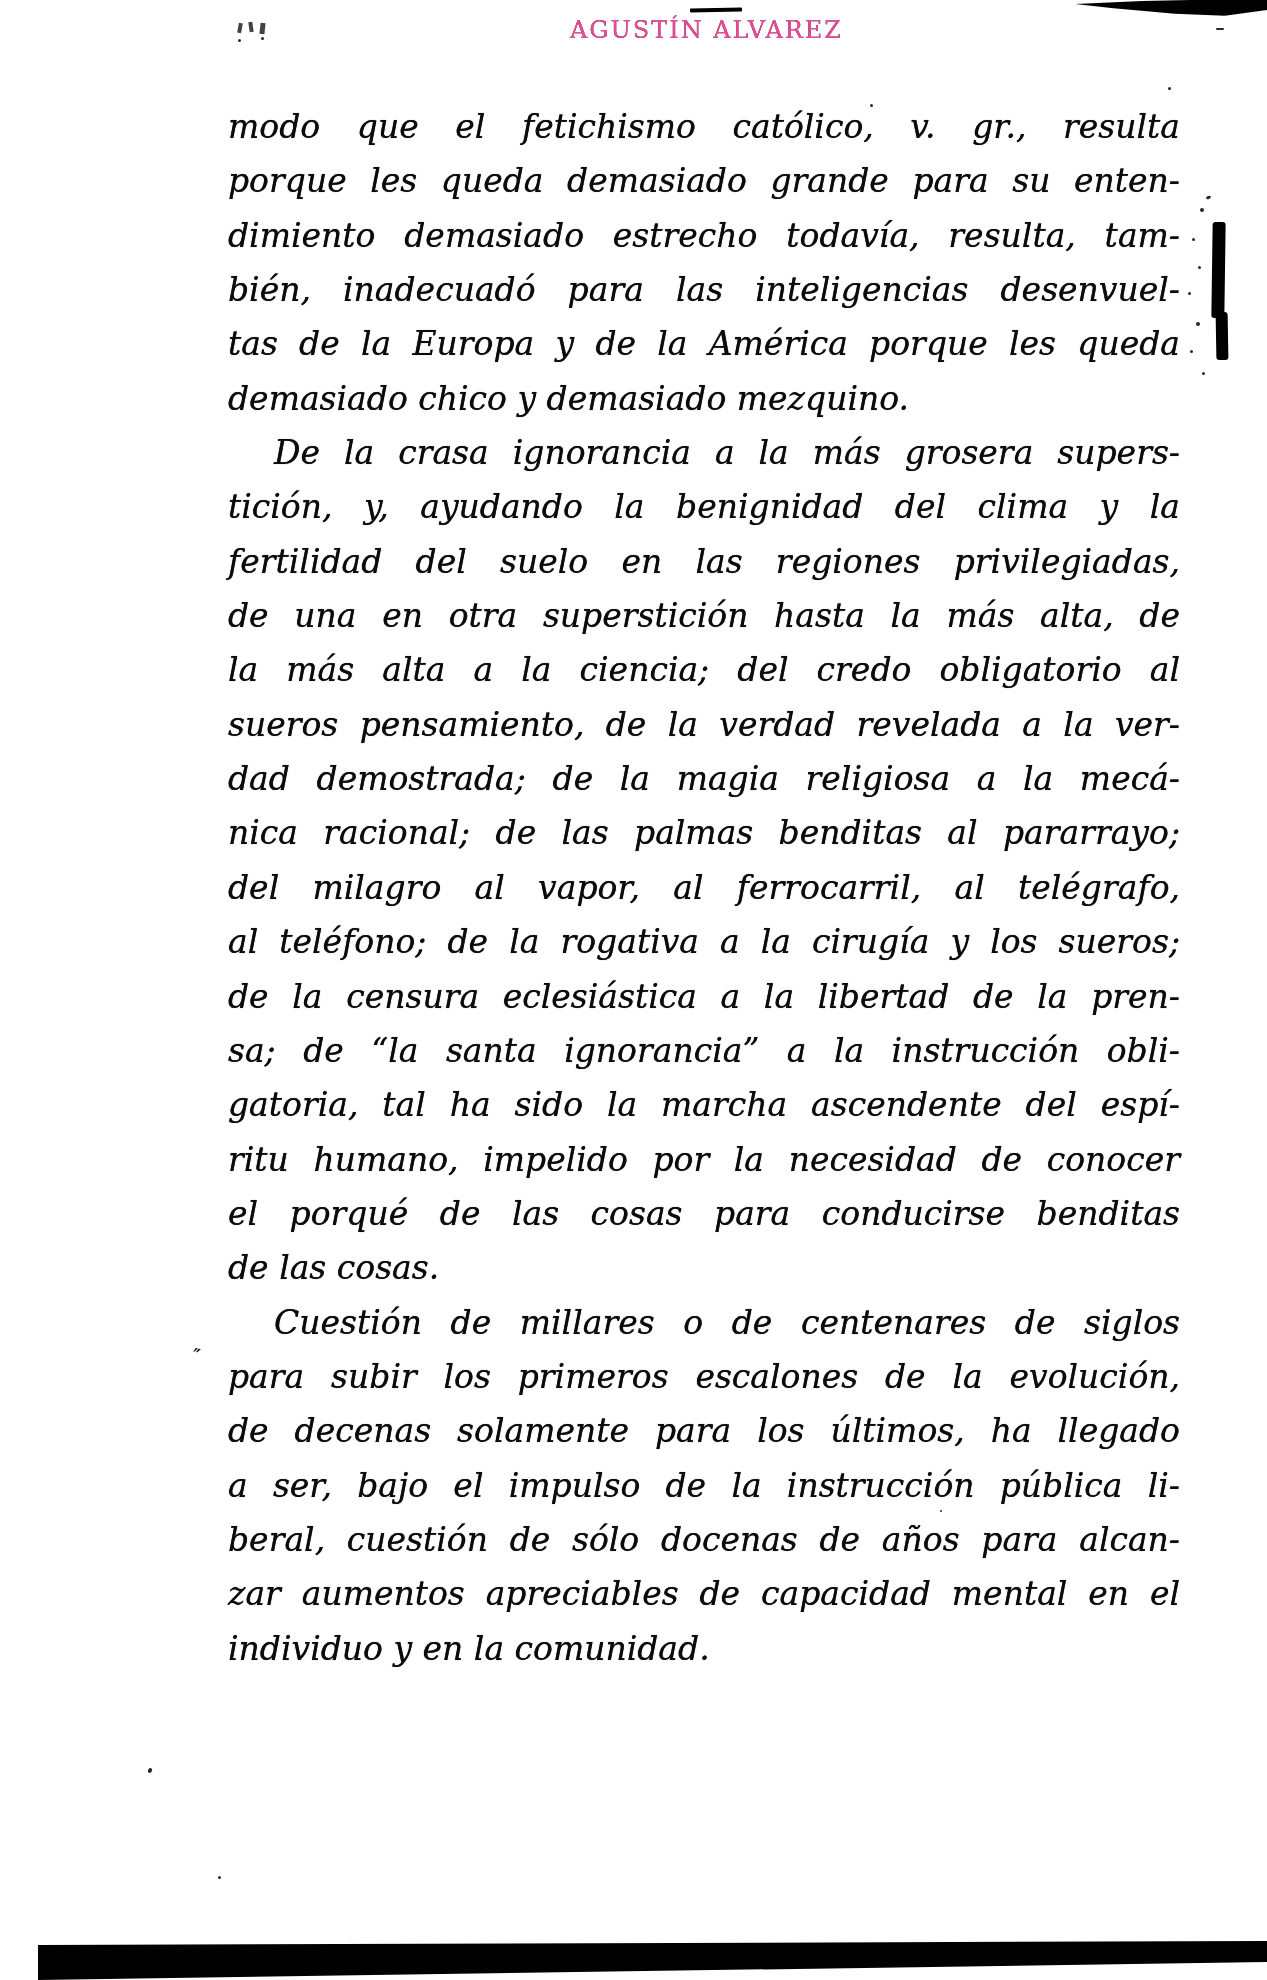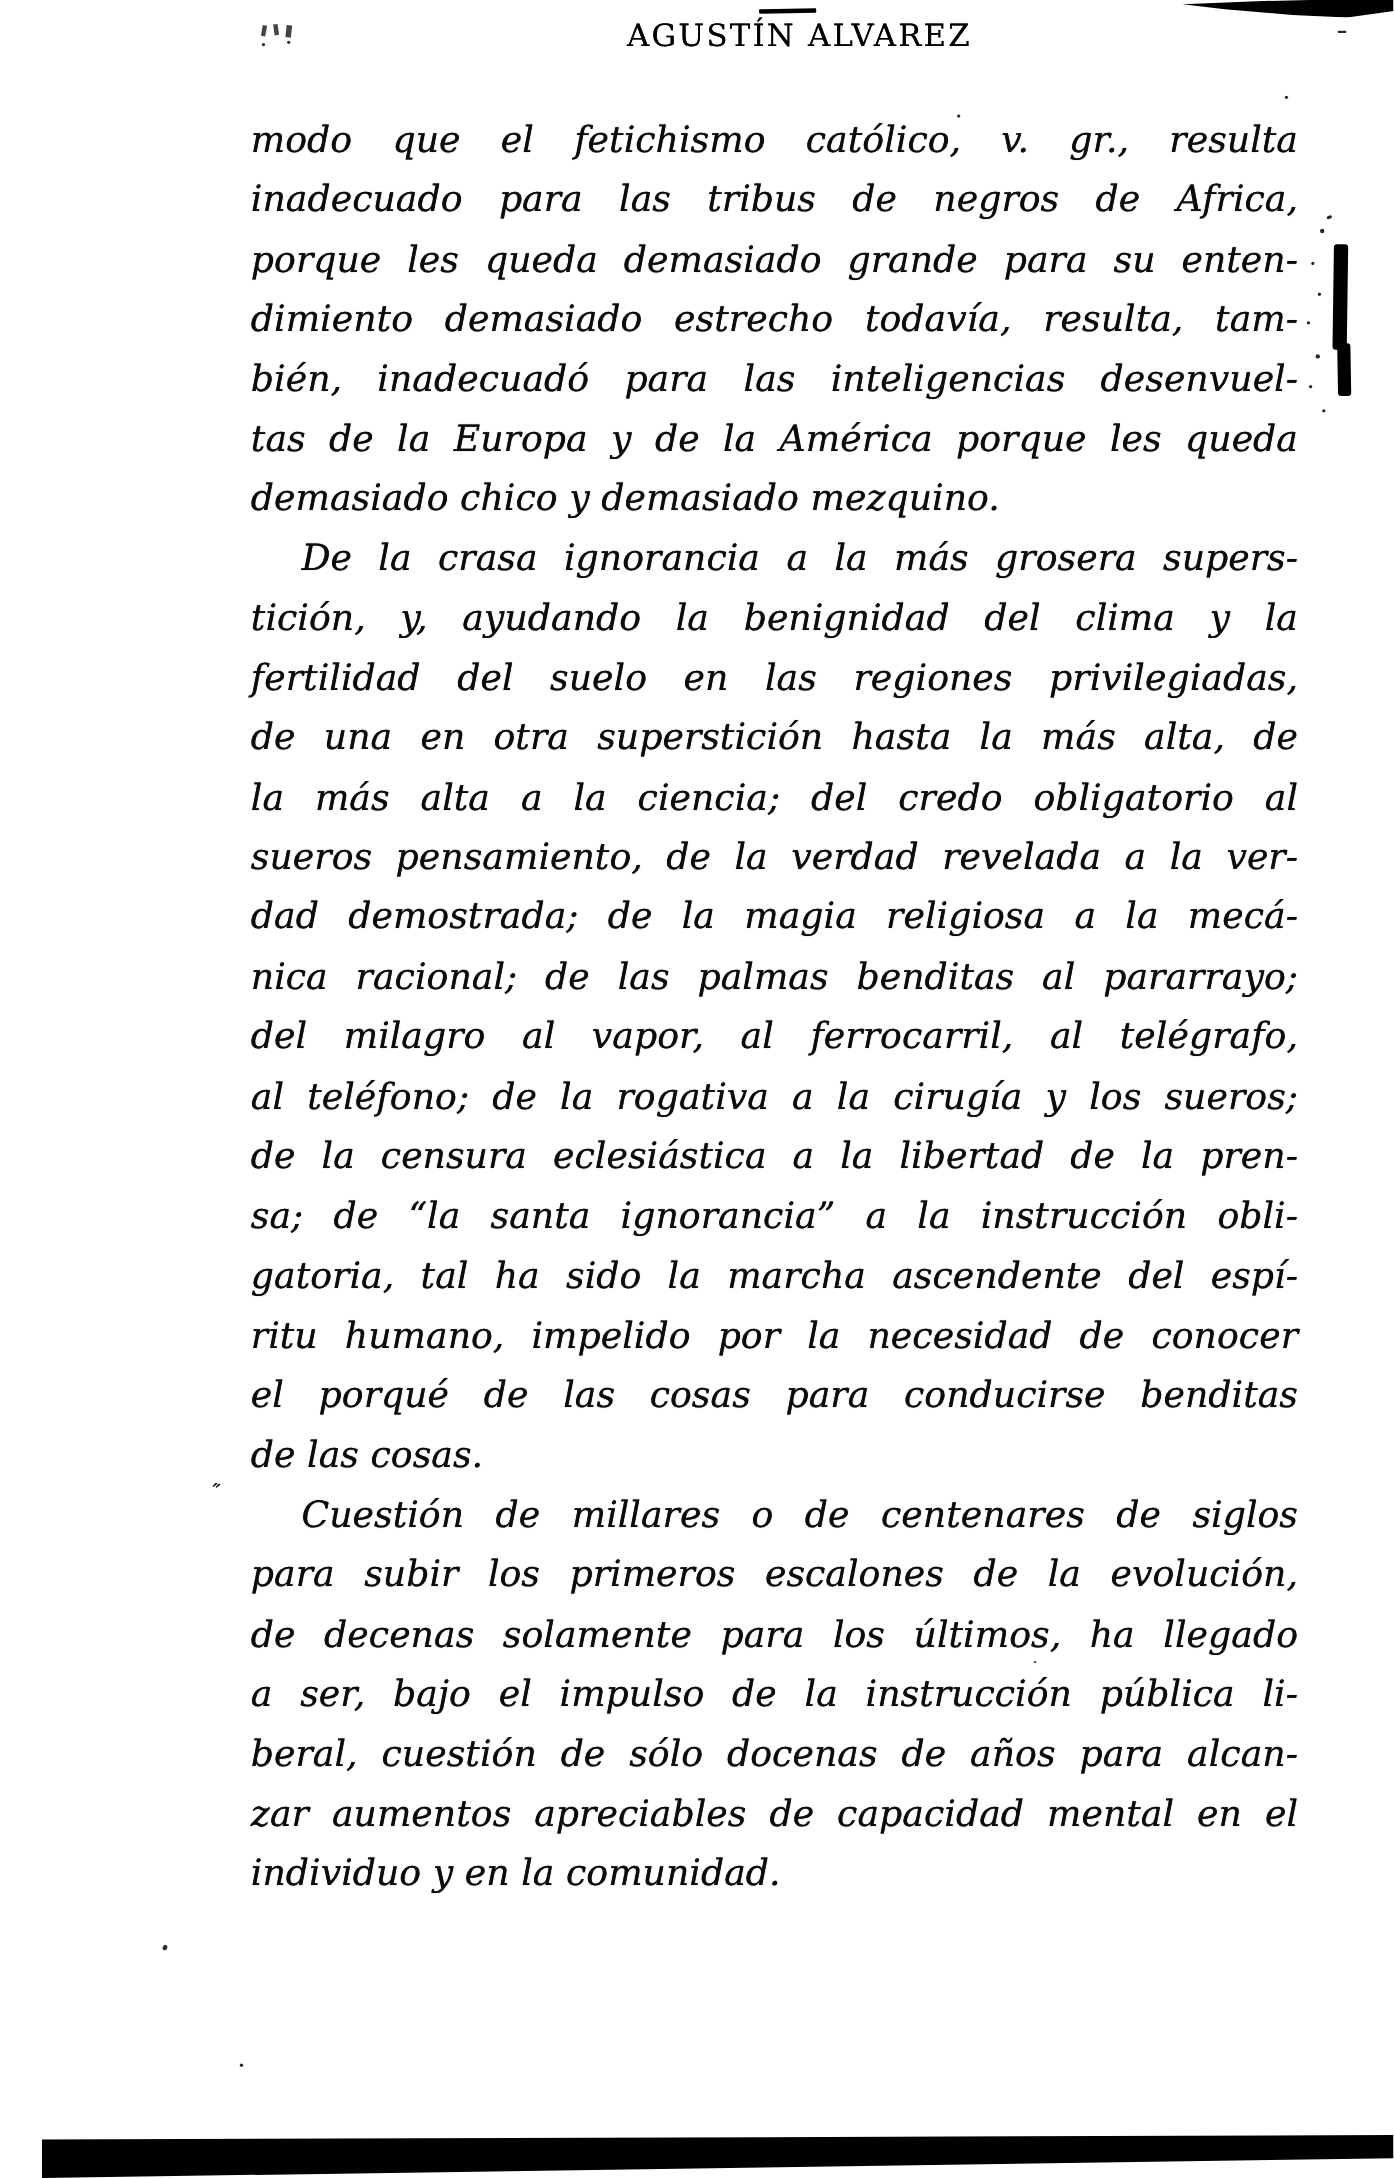--- a/index.html
+++ b/index.html
@@ -7,22 +7,22 @@
     width:1267px;height:1980px;
     background:#ffffff;
     position:relative;
     overflow:hidden;
     font-family:"DejaVu Serif", serif;
     color:#0b0b0b;
   }
   
   .running-head{
     position:absolute; left:570px; top:16px; width:300px;
-    font-size:28px; letter-spacing:2px; font-weight:normal;
-    color:#000000;
+    font-size:24px; letter-spacing:2px; font-weight:normal;
+    color:#ec4899;
     text-shadow:0 0 .6px rgba(0,0,0,.85);
     white-space:nowrap;
   }
   .head-dash{
     position:absolute; left:690px; top:8px; width:52px; height:4px;
     background:#000; transform:rotate(-1deg); border-radius:1px;
   }
   
   #text-block{
     position:absolute; left:228px; top:100px; width:952px;
@@ -70,21 +70,20 @@
 <div class="running-head">AGUSTÍN ALVAREZ</div>
 
 <div class="tick" style="left:238px;top:23px;width:4px;height:10px;transform:rotate(10deg);"></div>
 <div class="tick" style="left:249px;top:22px;width:4px;height:10px;transform:rotate(-8deg);"></div>
 <div class="tick" style="left:260px;top:23px;width:5px;height:11px;transform:rotate(6deg);"></div>
 <div class="speck" style="left:238px;top:39px;width:3px;height:3px;"></div>
 <div class="speck" style="left:261px;top:37px;width:3px;height:3px;"></div>
 
 <div id="text-block">
     <div class="line">modo que el fetichismo católico, v. gr., resulta</div>
-    <div class="line">inadecuado para las tribus de negros de Africa,</div>
     <div class="line">porque les queda demasiado grande para su enten-</div>
     <div class="line">dimiento demasiado estrecho todavía, resulta, tam-</div>
     <div class="line">bién, inadecuadó para las inteligencias desenvuel-</div>
     <div class="line">tas de la Europa y de la América porque les queda</div>
     <div class="line para-end">demasiado chico y demasiado mezquino.</div>
     <div class="line indent">De la crasa ignorancia a la más grosera supers-</div>
     <div class="line">tición, y, ayudando la benignidad del clima y la</div>
     <div class="line">fertilidad del suelo en las regiones privilegiadas,</div>
     <div class="line">de una en otra superstición hasta la más alta, de</div>
     <div class="line">la más alta a la ciencia; del credo obligatorio al</div>

